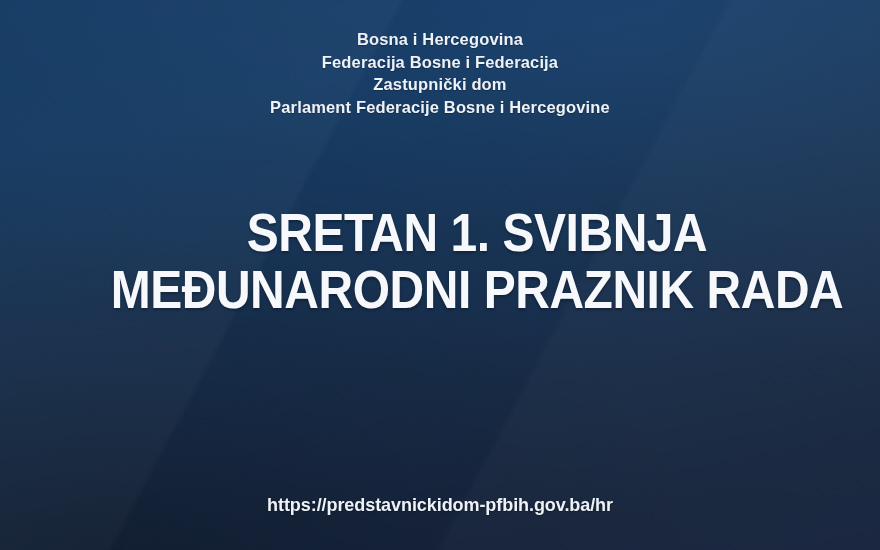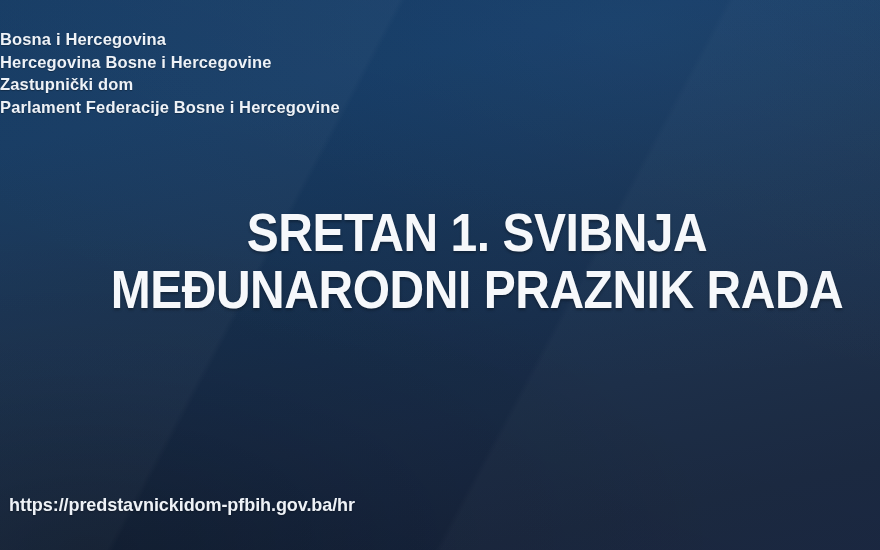--- a/index.html
+++ b/index.html
@@ -48,20 +48,21 @@
     width: 100%;
     height: 100%;
   }
 
   
   .header-block {
     position: absolute;
     top: 28px;
     left: 0;
     width: 100%;
+    text-align: center;
   }
   .header-line {
     color: #eef2f7;
     font-size: 16.5px;
     font-weight: bold;
     line-height: 22.5px;
     letter-spacing: 0.15px;
     white-space: nowrap;
     text-shadow: 0 1px 1px rgba(0,0,0,0.28);
   }
@@ -90,42 +91,42 @@
   .title-line.line-2 {
     transform: scaleX(0.905);
   }
 
   
   .footer-url {
     position: absolute;
     top: 494px;
     left: 0;
     width: 100%;
-    text-align: left;
+    text-align: center;
   }
   .url-text {
     color: #eef2f7;
     font-size: 19px;
     font-weight: bold;
     letter-spacing: -0.1px;
     white-space: nowrap;
     text-shadow: 0 1px 2px rgba(0,0,0,0.30);
     display: inline-block;
     transform: scaleX(0.95);
   }
 </style>
 </head>
 <body>
 
 <div id="slide">
   <div class="layer">
 
     <div class="header-block">
       <div class="header-line">Bosna i Hercegovina</div>
-      <div class="header-line">Hercegovina Bosne i Hercegovine</div>
+      <div class="header-line">Federacija Bosne i Federacija</div>
       <div class="header-line">Zastupnički dom</div>
       <div class="header-line">Parlament Federacije Bosne i Hercegovine</div>
     </div>
 
     <div class="main-title">
       <div class="title-line line-1">SRETAN 1. SVIBNJA</div>
       <div class="title-line line-2">MEĐUNARODNI PRAZNIK RADA</div>
     </div>
 
     <div class="footer-url">

